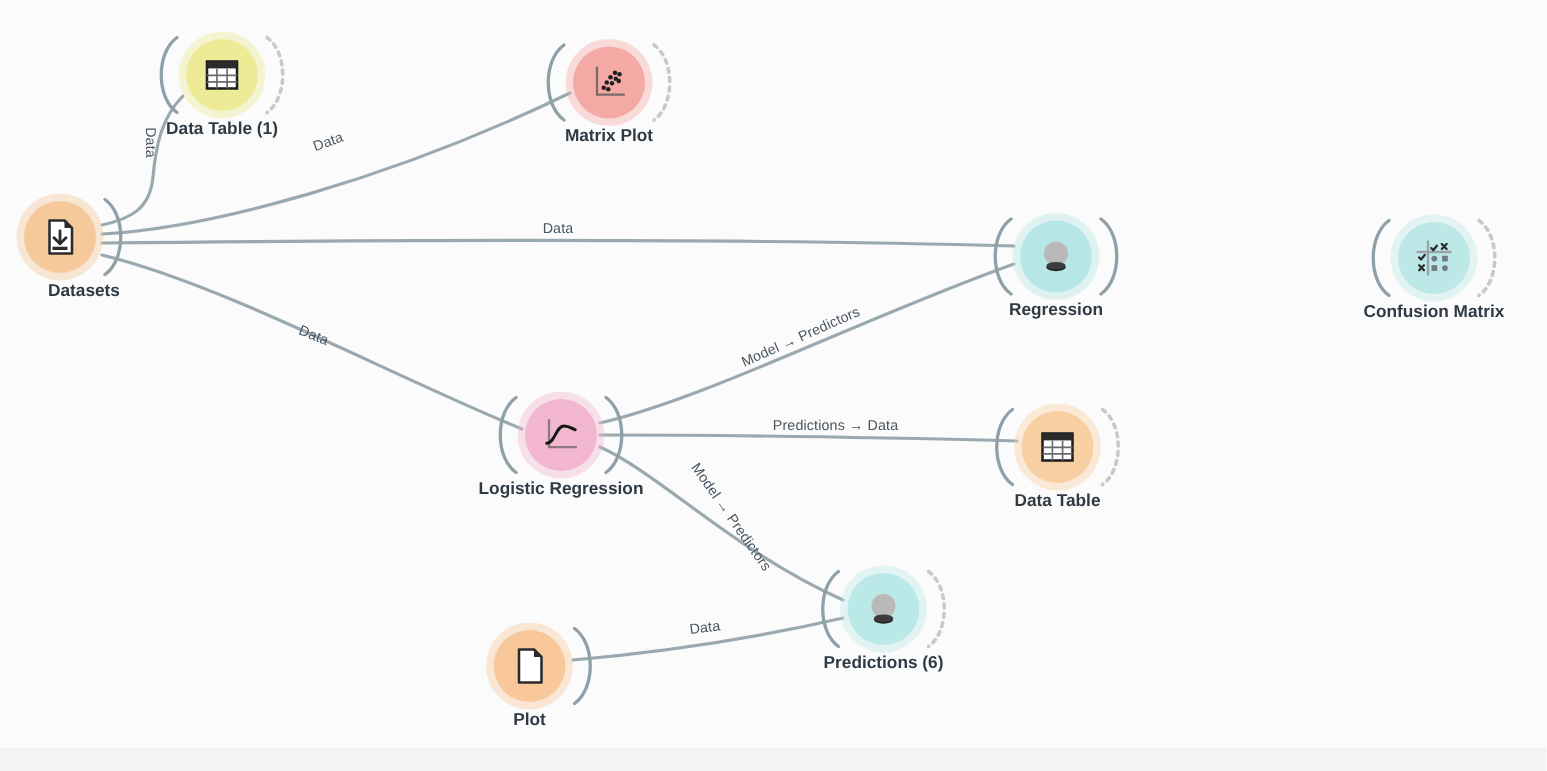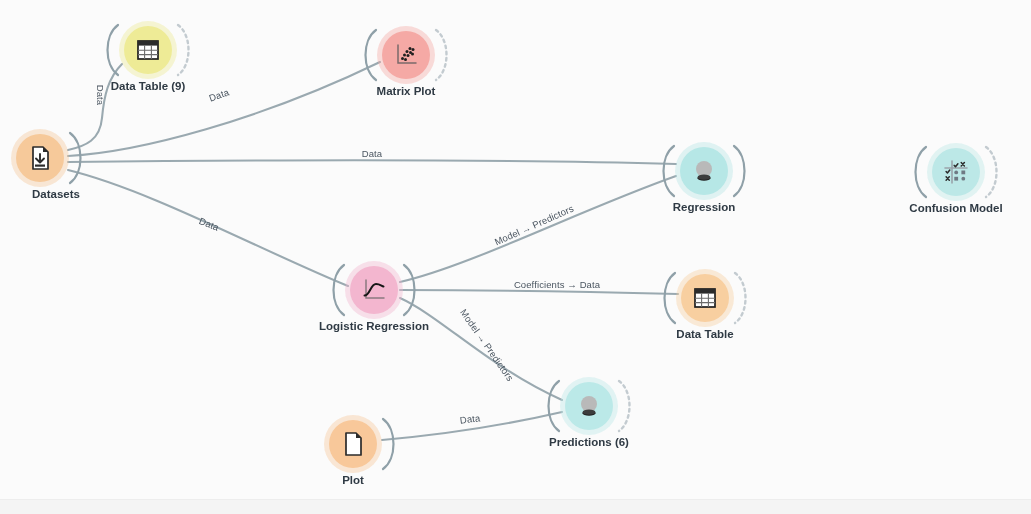--- a/index.html
+++ b/index.html
@@ -118,21 +118,21 @@
         <svg viewBox="0 0 26 56" width="26" height="56" class="bracket dashed" style="position: absolute; top: -28px; left: 24px;">
           <path d="M 6 3 C 20 13 20 43 6 53"></path>
         </svg>
         <div class="disc" style="background: rgb(238, 235, 150); box-shadow: rgba(238, 235, 150, 0.4) 0px 0px 0px 5px;">
           <svg viewBox="0 0 26 26" class="glyph">
             <rect x="3" y="4" width="20" height="18" fill="#ffffff" stroke="#1f1f1f" stroke-width="1.7"></rect>
              <rect x="3" y="4" width="20" height="4.6" fill="#2b2b2b"></rect>
              <path d="M9.6 8.6 V22 M16.4 8.6 V22 M3 13.2 H23 M3 17.6 H23" stroke="#6b6b6b" stroke-width="1.1"></path>
           </svg>
         </div>
-        <div class="caption" style="margin-left: 0px;">Data Table (9)</div>
+        <div class="caption" style="margin-left: 0px;">Data Table (1)</div>
       </div>
       <div class="node" style="left: 406px; top: 55px;">
         <svg viewBox="0 0 26 56" width="26" height="56" class="bracket" style="position: absolute; top: -28px; left: -50px;">
           <path d="M 20 3 C 6 13 6 43 20 53"></path>
         </svg>
         <svg viewBox="0 0 26 56" width="26" height="56" class="bracket dashed" style="position: absolute; top: -28px; left: 24px;">
           <path d="M 6 3 C 20 13 20 43 6 53"></path>
         </svg>
         <div class="disc" style="background: rgb(245, 169, 165); box-shadow: rgba(245, 169, 165, 0.4) 0px 0px 0px 5px;">
           <svg viewBox="0 0 26 26" class="glyph">
@@ -182,21 +182,21 @@
              <path d="M11.2 6.4 l1.3 1.4 l2.4 -3" fill="none" stroke="#2b2b2b" stroke-width="1.5" stroke-linecap="round" stroke-linejoin="round"></path>
              <path d="M18.2 3.6 l3.2 3.4 M21.4 3.6 l-3.2 3.4" stroke="#2b2b2b" stroke-width="1.5" stroke-linecap="round"></path>
              <path d="M3.1 12.6 l1.3 1.4 l2.4 -3" fill="none" stroke="#2b2b2b" stroke-width="1.5" stroke-linecap="round" stroke-linejoin="round"></path>
              <path d="M3.1 17.8 l3.2 3.4 M6.3 17.8 l-3.2 3.4" stroke="#2b2b2b" stroke-width="1.5" stroke-linecap="round"></path>
              <circle cx="13.2" cy="13.4" r="1.9" fill="#6f7a84"></circle>
              <rect x="18.4" y="11.5" width="3.8" height="3.8" fill="#6f7a84"></rect>
              <rect x="11.3" y="17.8" width="3.8" height="3.8" fill="#6f7a84"></rect>
              <circle cx="20.3" cy="19.7" r="1.9" fill="#6f7a84"></circle>
           </svg>
         </div>
-        <div class="caption" style="margin-left: 0px;">Confusion Model</div>
+        <div class="caption" style="margin-left: 0px;">Confusion Matrix</div>
       </div>
       <div class="node" style="left: 374px; top: 290px;">
         <svg viewBox="0 0 26 56" width="26" height="56" class="bracket" style="position: absolute; top: -28px; left: -50px;">
           <path d="M 20 3 C 6 13 6 43 20 53"></path>
         </svg>
         <svg viewBox="0 0 26 56" width="26" height="56" class="bracket" style="position: absolute; top: -28px; left: 24px;">
           <path d="M 6 3 C 20 13 20 43 6 53"></path>
         </svg>
         <div class="disc" style="background: rgb(243, 182, 207); box-shadow: rgba(243, 182, 207, 0.4) 0px 0px 0px 5px;">
           <svg viewBox="0 0 26 26" class="glyph">
@@ -251,19 +251,19 @@
         </div>
         <div class="caption" style="margin-left: 0px;">Plot</div>
       </div>
     </div>
   <div id="label-layer">
       <div class="edge-label" style="left: 100px; top: 95px; transform: translate(-50%, -50%) rotate(90deg);">Data</div>
       <div class="edge-label" style="left: 219px; top: 95px; transform: translate(-50%, -50%) rotate(-20deg);">Data</div>
       <div class="edge-label" style="left: 372px; top: 153px; transform: translate(-50%, -50%) rotate(0deg);">Data</div>
       <div class="edge-label" style="left: 209px; top: 224px; transform: translate(-50%, -50%) rotate(22deg);">Data</div>
       <div class="edge-label" style="left: 534px; top: 225px; transform: translate(-50%, -50%) rotate(-24deg);">Model → Predictors</div>
-      <div class="edge-label" style="left: 557px; top: 284px; transform: translate(-50%, -50%) rotate(0deg);">Coefficients → Data</div>
+      <div class="edge-label" style="left: 557px; top: 284px; transform: translate(-50%, -50%) rotate(0deg);">Predictions → Data</div>
       <div class="edge-label" style="left: 487px; top: 345px; transform: translate(-50%, -50%) rotate(55deg);">Model → Predictors</div>
       <div class="edge-label" style="left: 470px; top: 419px; transform: translate(-50%, -50%) rotate(-7deg);">Data</div>
     </div>
 
   <div id="bottom-strip"></div>
 </div>
 
 </body></html>

